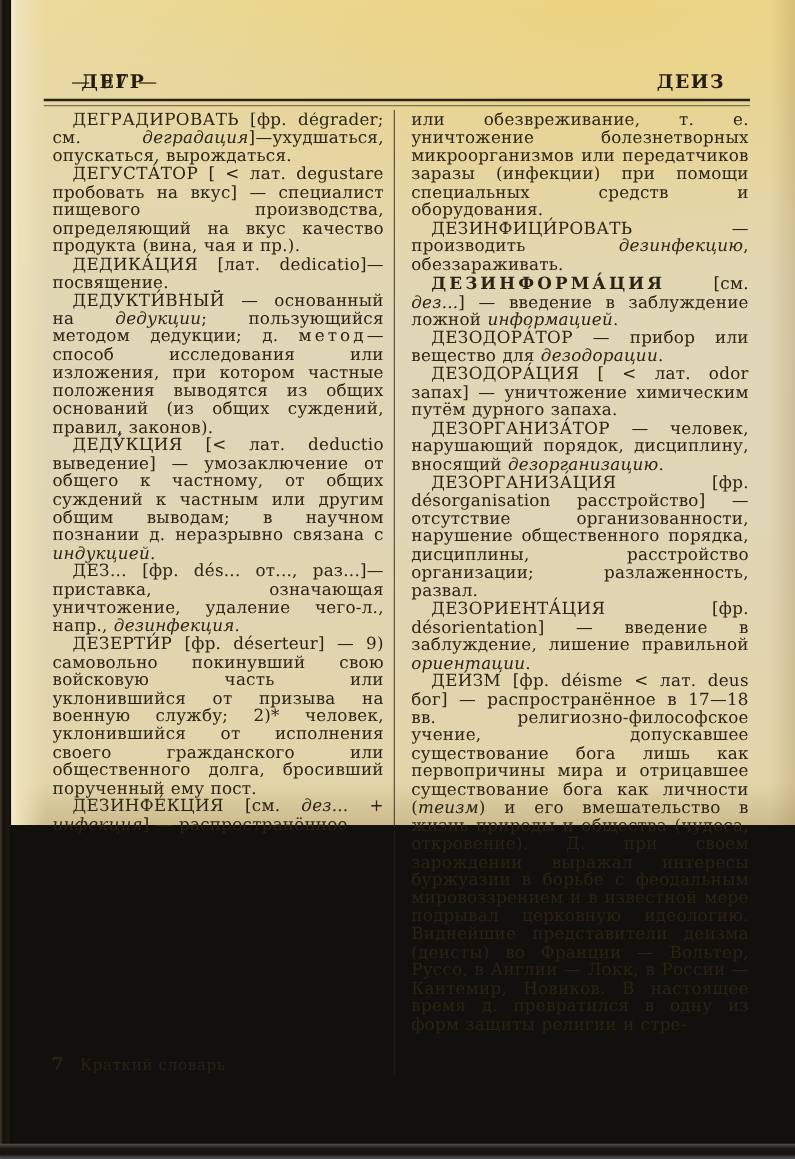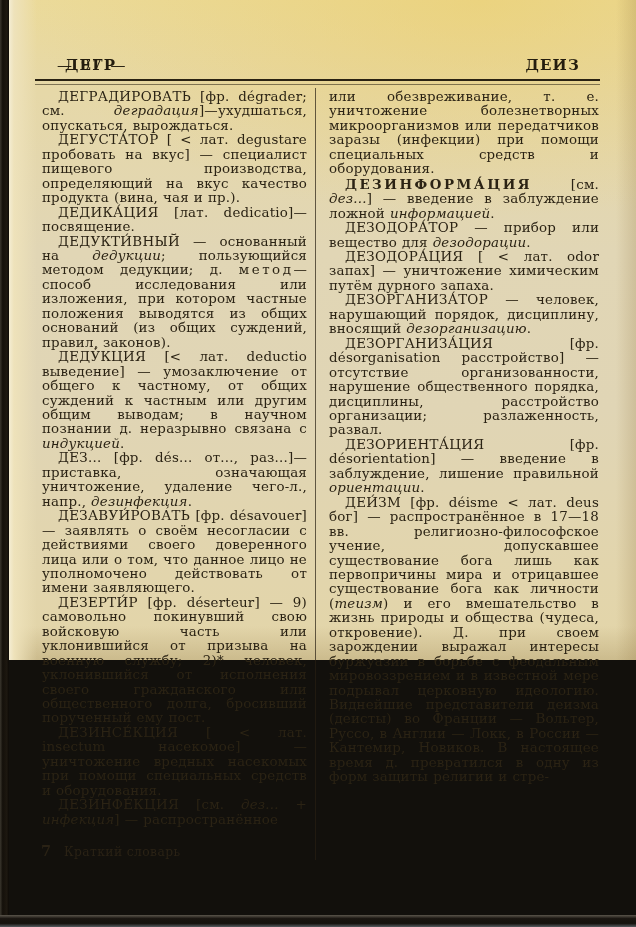--- a/index.html
+++ b/index.html
@@ -70,28 +70,27 @@
       <span class="hw-right">ДЕИЗ</span>
     </div>
     <div class="rule"></div>
     <div class="col col-left">
         <p class="entry"><span class="seg-b">ДЕГРАДИ́РОВАТЬ </span><span class="seg-n">[фр. dégrader; см. </span><span class="seg-i">деградация</span><span class="seg-n">]—ухудшаться, опускаться, вырождаться.</span></p>
         <p class="entry"><span class="seg-b">ДЕГУСТА́ТОР </span><span class="seg-n">[ &lt; лат. degustare пробовать на вкус] — специалист пищевого производства, определяющий на вкус качество продукта (вина, чая и пр.).</span></p>
         <p class="entry"><span class="seg-b">ДЕДИКА́ЦИЯ </span><span class="seg-n">[лат. dedicatio]— посвящение.</span></p>
         <p class="entry"><span class="seg-b">ДЕДУКТИ́ВНЫЙ </span><span class="seg-n">— основанный на </span><span class="seg-i">дедукции</span><span class="seg-n">; пользующийся методом дедукции; д. </span><span class="seg-s">метод</span><span class="seg-n">— способ исследования или изложения, при котором частные положения выводятся из общих оснований (из общих суждений, правил, законов).</span></p>
         <p class="entry"><span class="seg-b">ДЕДУ́КЦИЯ </span><span class="seg-n">[&lt; лат. deductio выведение] — умозаключение от общего к частному, от общих суждений к частным или другим общим выводам; в научном познании д. неразрывно связана с </span><span class="seg-i">индукцией</span><span class="seg-n">.</span></p>
         <p class="entry"><span class="seg-b">ДЕЗ... </span><span class="seg-n">[фр. dés... от..., раз...]— приставка, означающая уничтожение, удаление чего-л., напр., </span><span class="seg-i">дезинфекция</span><span class="seg-n">.</span></p>
-        <p class="entry"><span class="seg-b">ДЕЗАВУИ́РОВАТЬ </span><span class="seg-n">[фр. désavouer] — заявлять о своём несогласии с действиями своего доверенного лица или о том, что данное лицо не уполномочено действовать от имени заявляющего.</span></p>
         <p class="entry"><span class="seg-b">ДЕЗЕРТИ́Р </span><span class="seg-n">[фр. déserteur] — 9) самовольно покинувший свою войсковую часть или уклонившийся от призыва на военную службу; 2)* человек, уклонившийся от исполнения своего гражданского или общественного долга, бросивший порученный ему пост.</span></p>
-        <p class="entry"><span class="seg-b">ДЕЗИНСЕ́КЦИЯ </span><span class="seg-n">[ &lt; лат. insectum насекомое] — уничтожение вредных насекомых при помощи специальных средств и оборудования.</span></p>
         <p class="entry"><span class="seg-b">ДЕЗИНФЕ́КЦИЯ </span><span class="seg-n">[см. </span><span class="seg-i">дез...</span><span class="seg-n"> + </span><span class="seg-i">инфекция</span><span class="seg-n">] — распространённое</span></p>
       </div>
     <div class="divider"></div>
     <div class="col col-right">
         <p class="entry cont"><span class="seg-n">или обезвреживание, т. е. уничтожение болезнетворных микроорганизмов или передатчиков заразы (инфекции) при помощи специальных средств и оборудования.</span></p>
+        <p class="entry"><span class="seg-b">ДЕЗИНФИЦИ́РОВАТЬ </span><span class="seg-n">— производить </span><span class="seg-i">дезинфекцию</span><span class="seg-n">, обеззараживать.</span></p>
         <p class="entry"><span class="seg-bs">ДЕЗИНФОРМА́ЦИЯ </span><span class="seg-n">[см. </span><span class="seg-i">дез...</span><span class="seg-n">] — введение в заблуждение ложной </span><span class="seg-i">информацией</span><span class="seg-n">.</span></p>
         <p class="entry"><span class="seg-b">ДЕЗОДОРА́ТОР </span><span class="seg-n">— прибор или вещество для </span><span class="seg-i">дезодорации</span><span class="seg-n">.</span></p>
         <p class="entry"><span class="seg-b">ДЕЗОДОРА́ЦИЯ </span><span class="seg-n">[ &lt; лат. odor запах] — уничтожение химическим путём дурного запаха.</span></p>
         <p class="entry"><span class="seg-b">ДЕЗОРГАНИЗА́ТОР </span><span class="seg-n">— человек, нарушающий порядок, дисциплину, вносящий </span><span class="seg-i">дезорганизацию</span><span class="seg-n">.</span></p>
         <p class="entry"><span class="seg-b">ДЕЗОРГАНИЗА́ЦИЯ </span><span class="seg-n">[фр. désorganisation расстройство] — отсутствие организованности, нарушение общественного порядка, дисциплины, расстройство организации; разлаженность, развал.</span></p>
         <p class="entry"><span class="seg-b">ДЕЗОРИЕНТА́ЦИЯ </span><span class="seg-n">[фр. désorientation] — введение в заблуждение, лишение правильной </span><span class="seg-i">ориентации</span><span class="seg-n">.</span></p>
         <p class="entry"><span class="seg-b">ДЕИ́ЗМ </span><span class="seg-n">[фр. déisme &lt; лат. deus бог] — распространённое в 17—18 вв. религиозно-философское учение, допускавшее существование бога лишь как первопричины мира и отрицавшее существование бога как личности (</span><span class="seg-i">теизм</span><span class="seg-n">) и его вмешательство в жизнь природы и общества (чудеса, откровение). Д. при своем зарождении выражал интересы буржуазии в борьбе с феодальным мировоззрением и в известной мере подрывал церковную идеологию. Виднейшие представители деизма (деисты) во Франции — Вольтер, Руссо, в Англии — Локк, в России — Кантемир, Новиков. В настоящее время д. превратился в одну из форм защиты религии и стре-</span></p>
       </div>
     <div class="footer">
       <span class="sig">7</span><span class="book">Краткий словарь</span>

